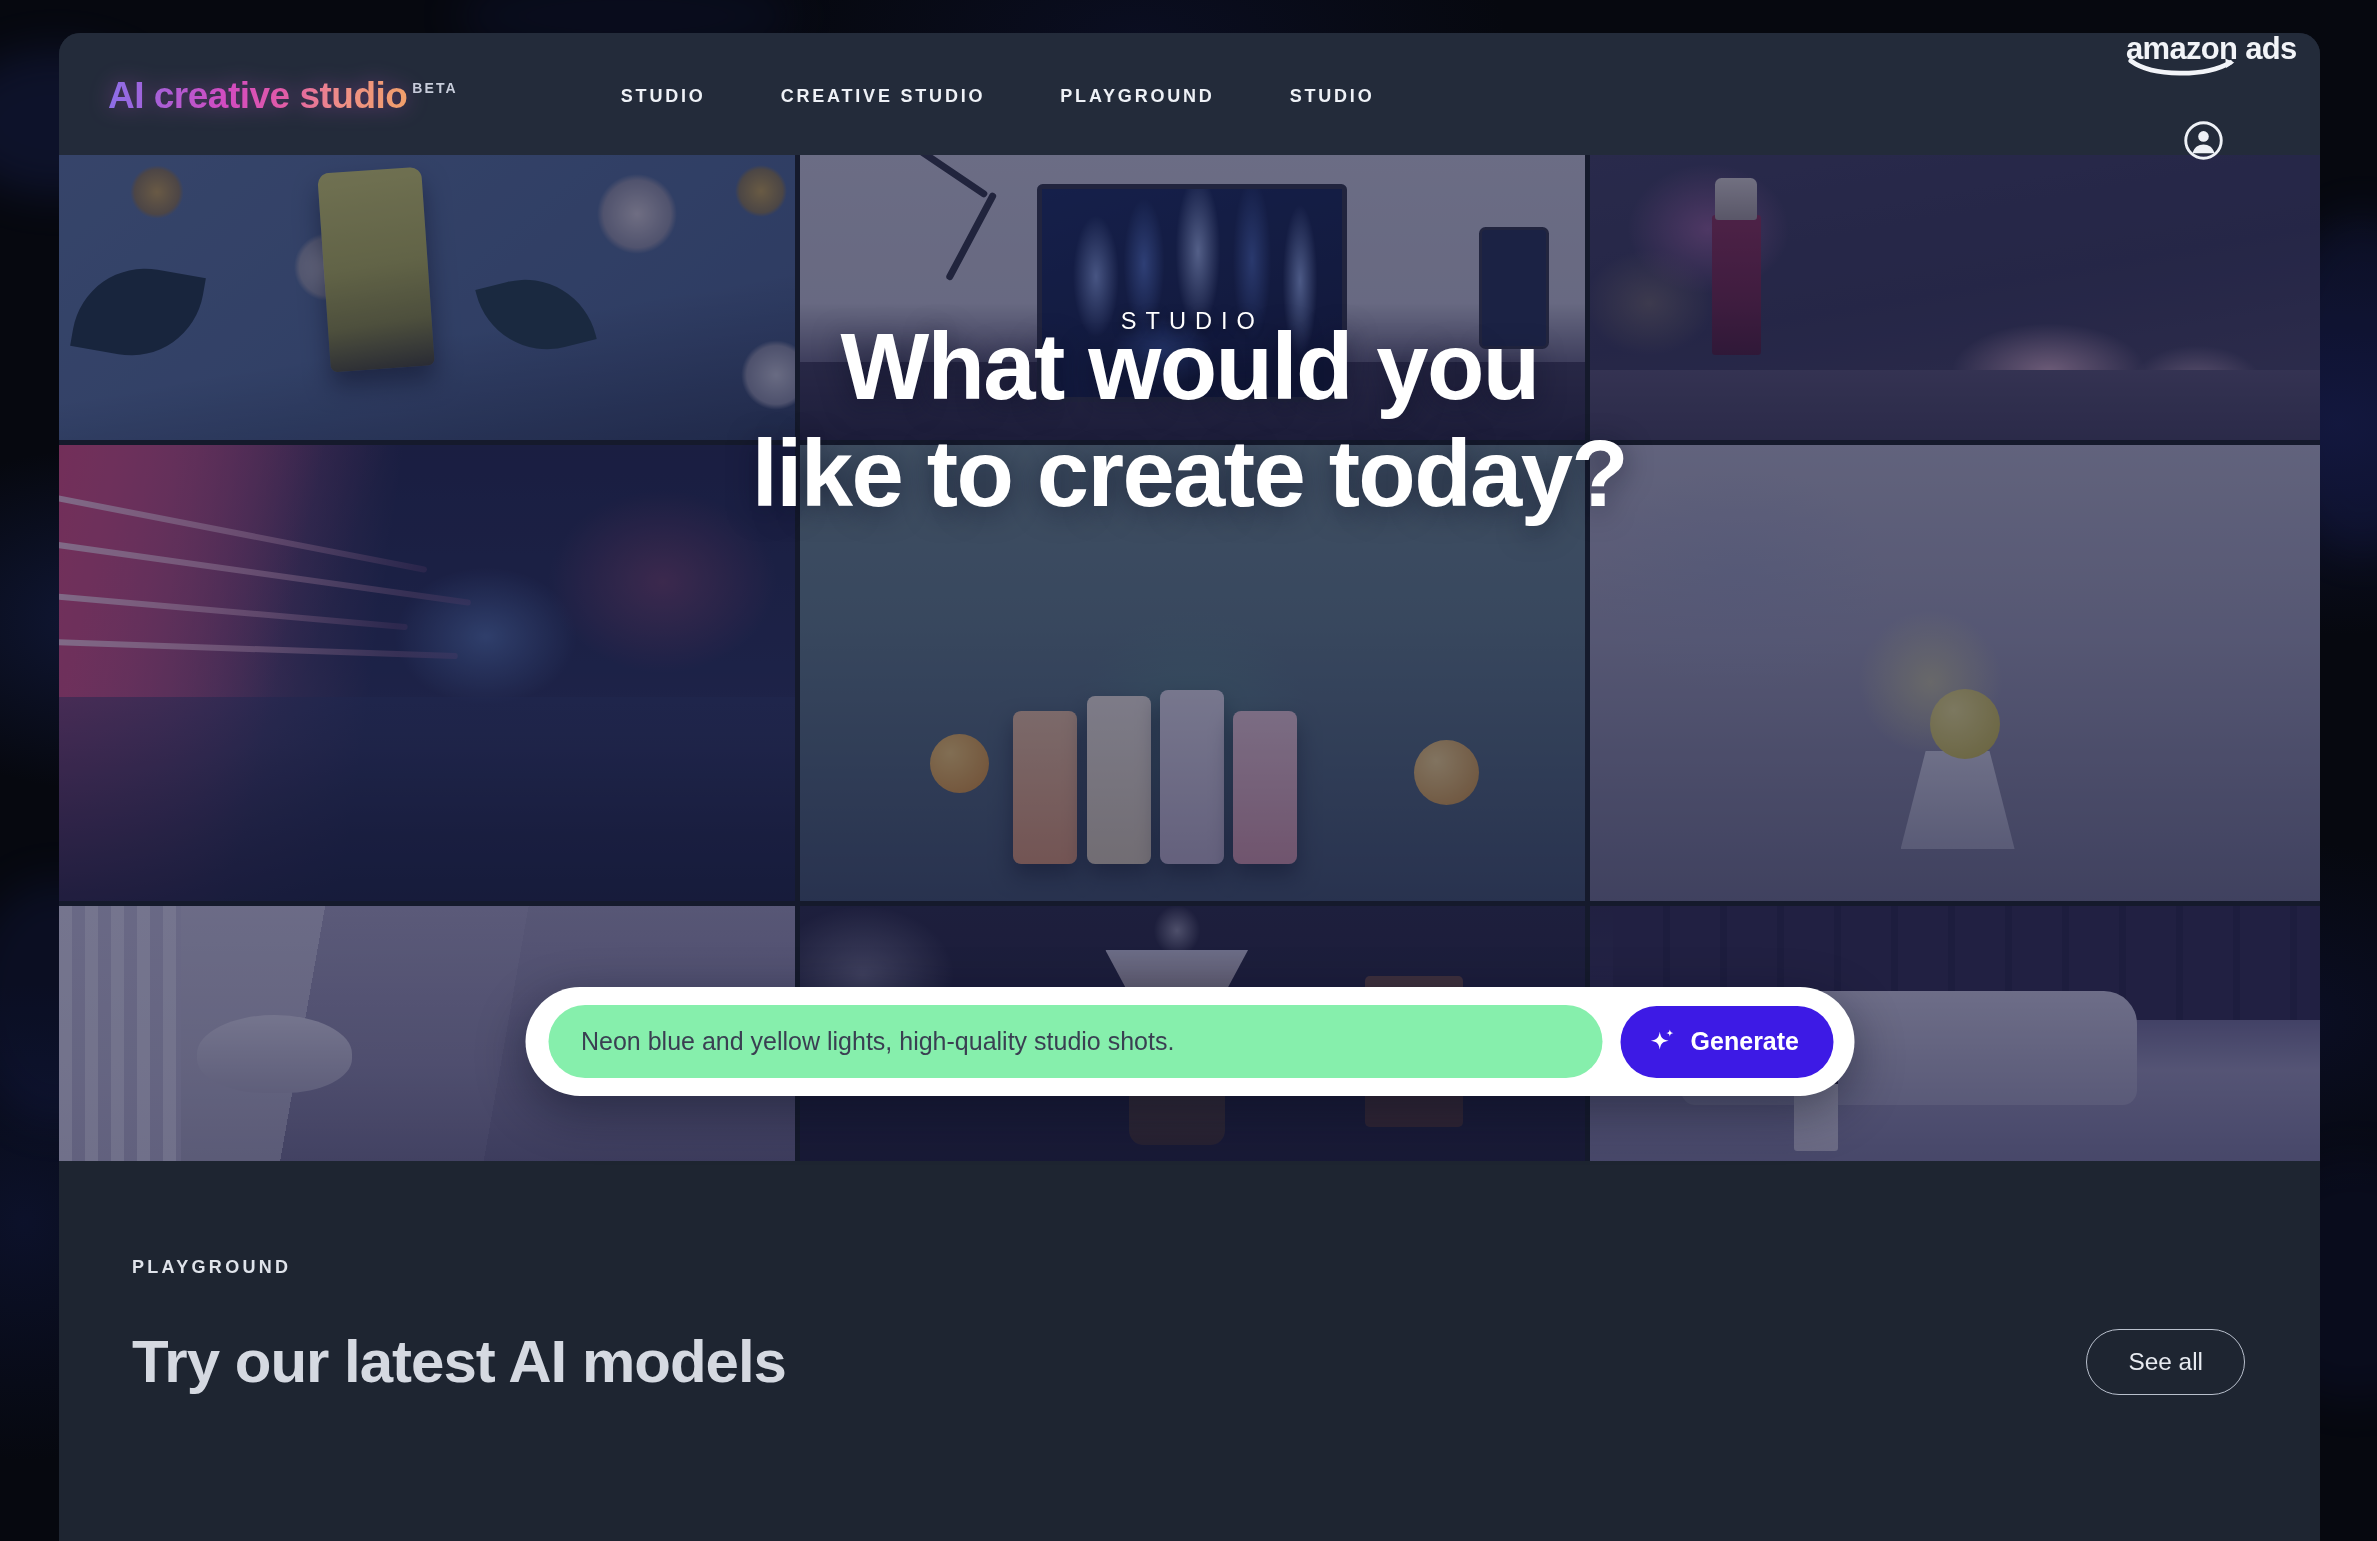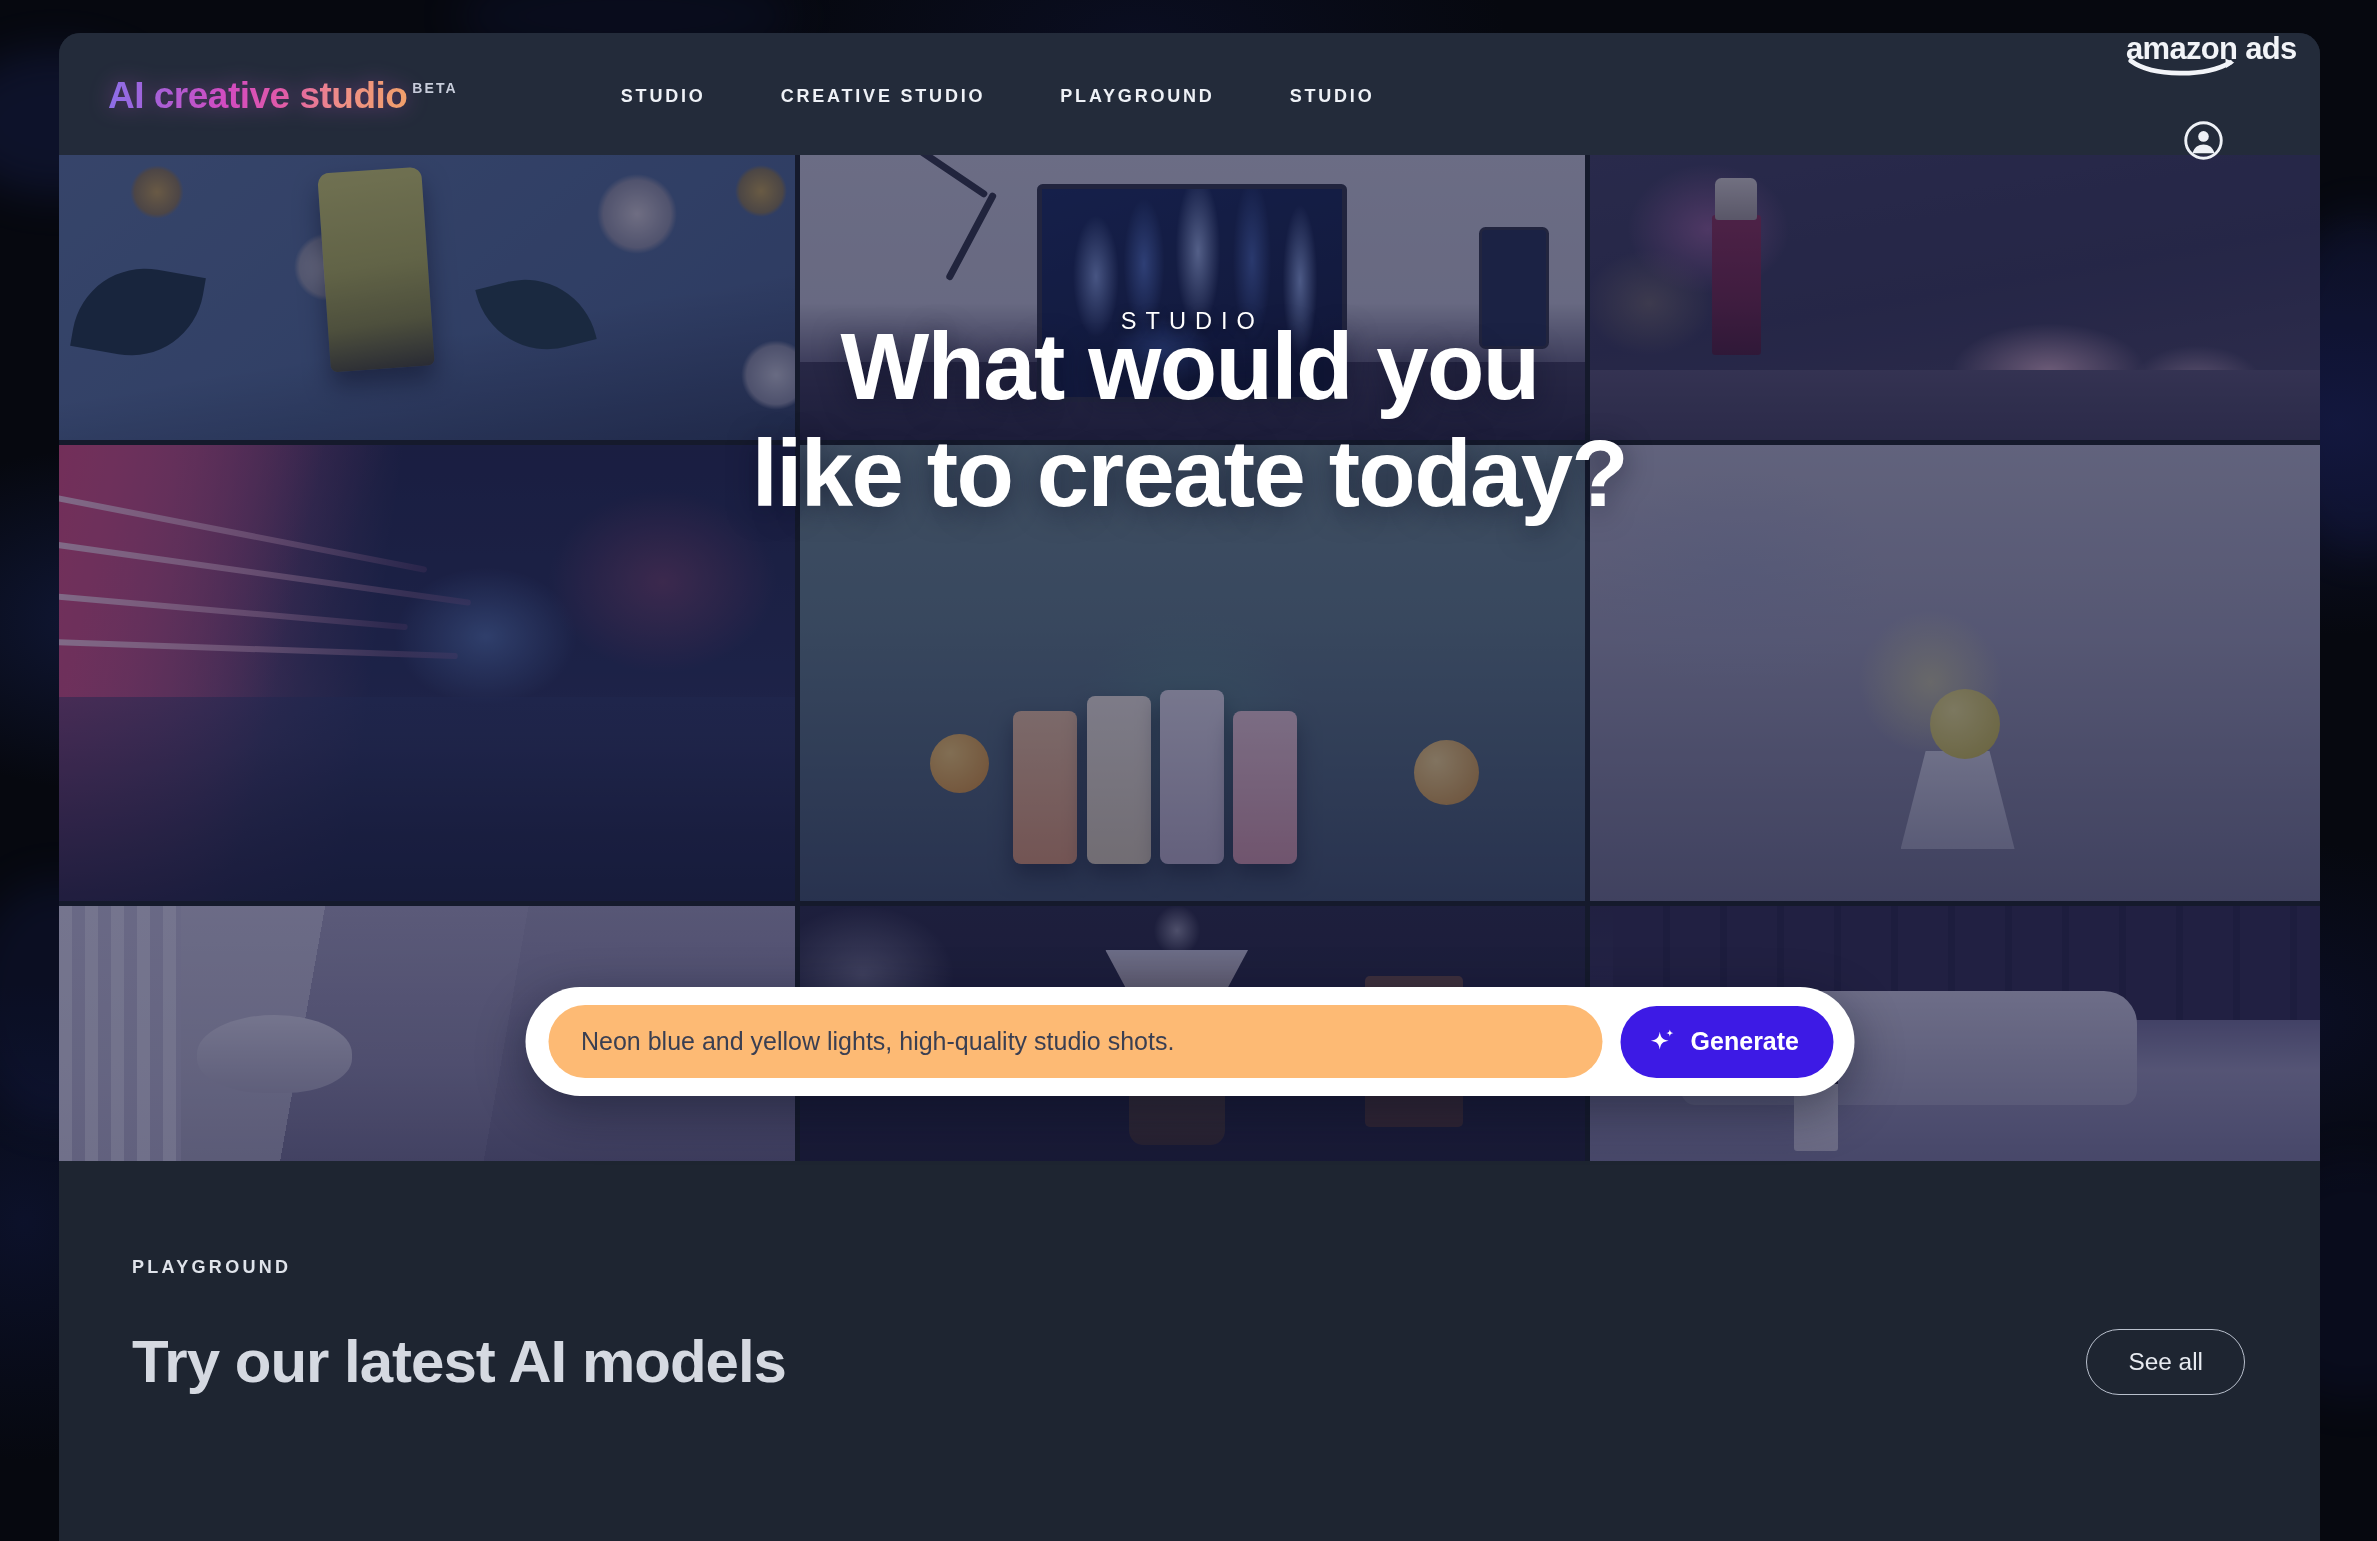--- a/index.html
+++ b/index.html
@@ -396,21 +396,21 @@
     background: #ffffff;
     border-radius: 55px;
     display: flex;
     align-items: center;
     padding: 0 21px 0 23px;
     box-shadow: 0 14.7px 49px rgba(6,10,28,0.45);
   }
   .search-field {
     flex: 1;
     height: 73px;
-    background: #fdba74;
+    background: #86efac;
     border: none;
     outline: none;
     border-radius: 37px;
     padding: 0 33px;
     font-family: "Liberation Sans", sans-serif;
     font-size: 25px;
     color: #3a3f52;
   }
   .search-field::placeholder { color: #8b8f9e; }
 

